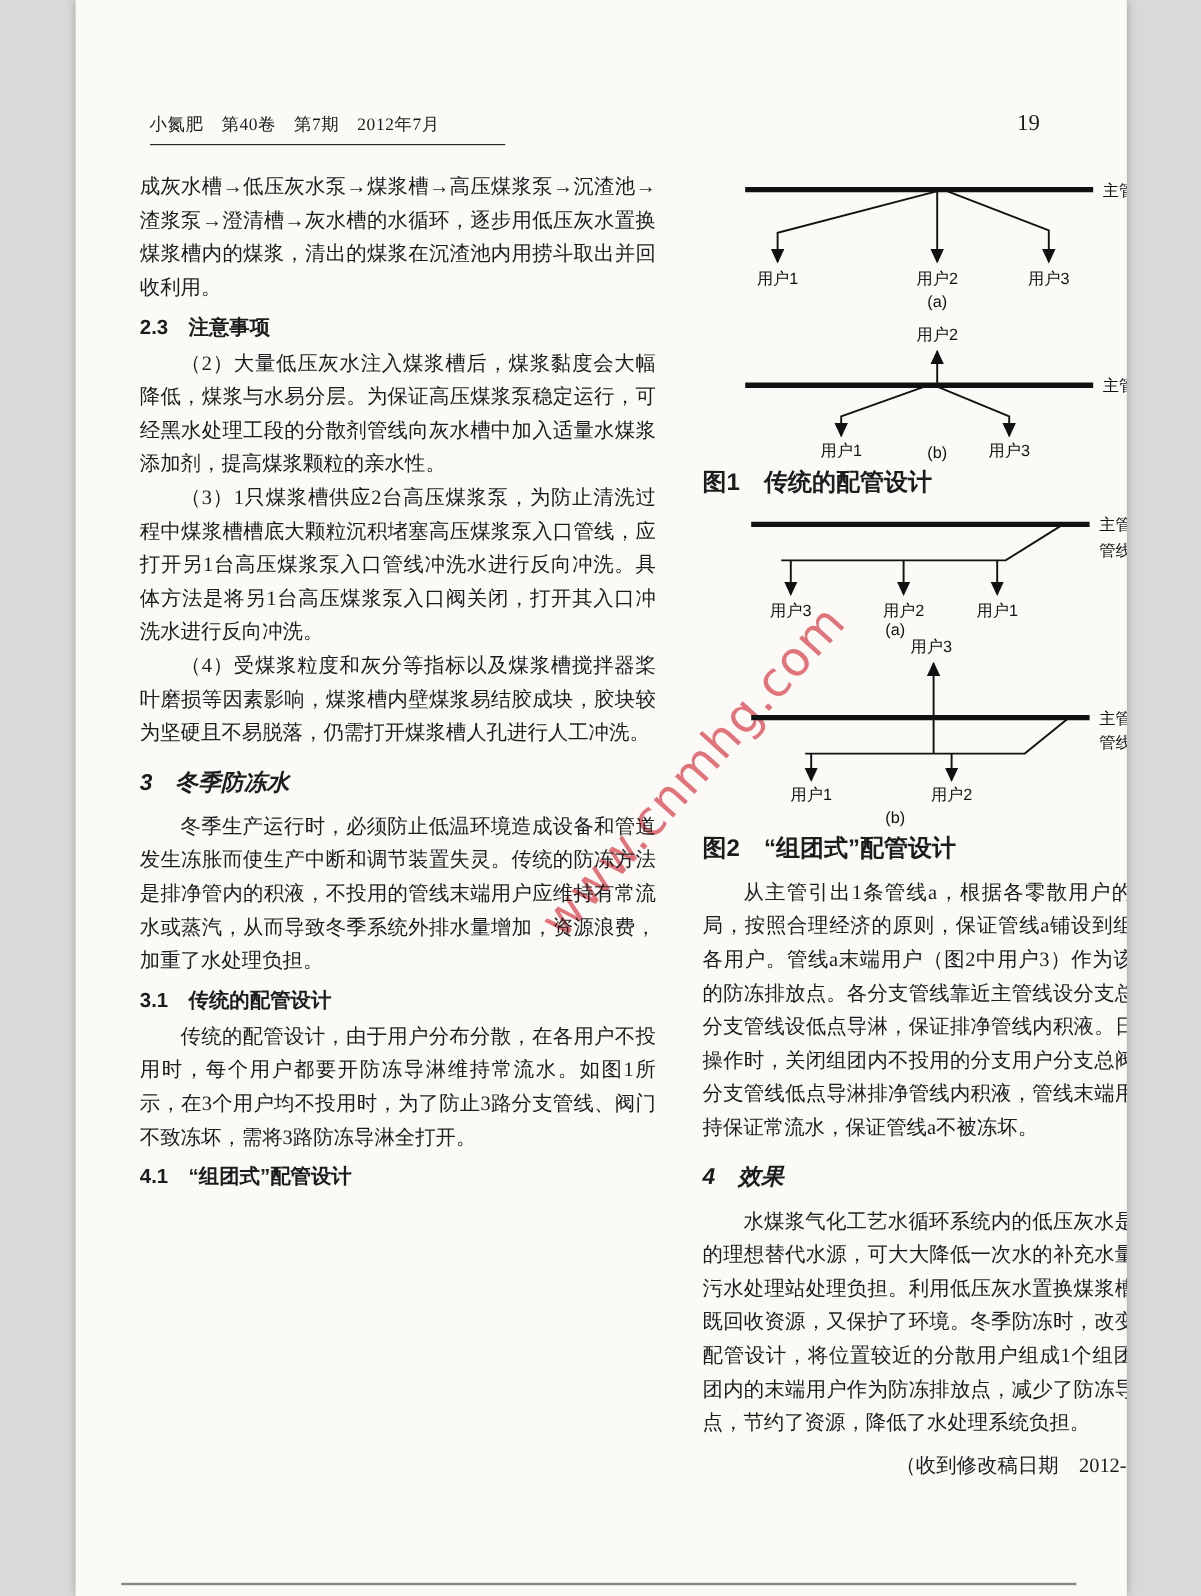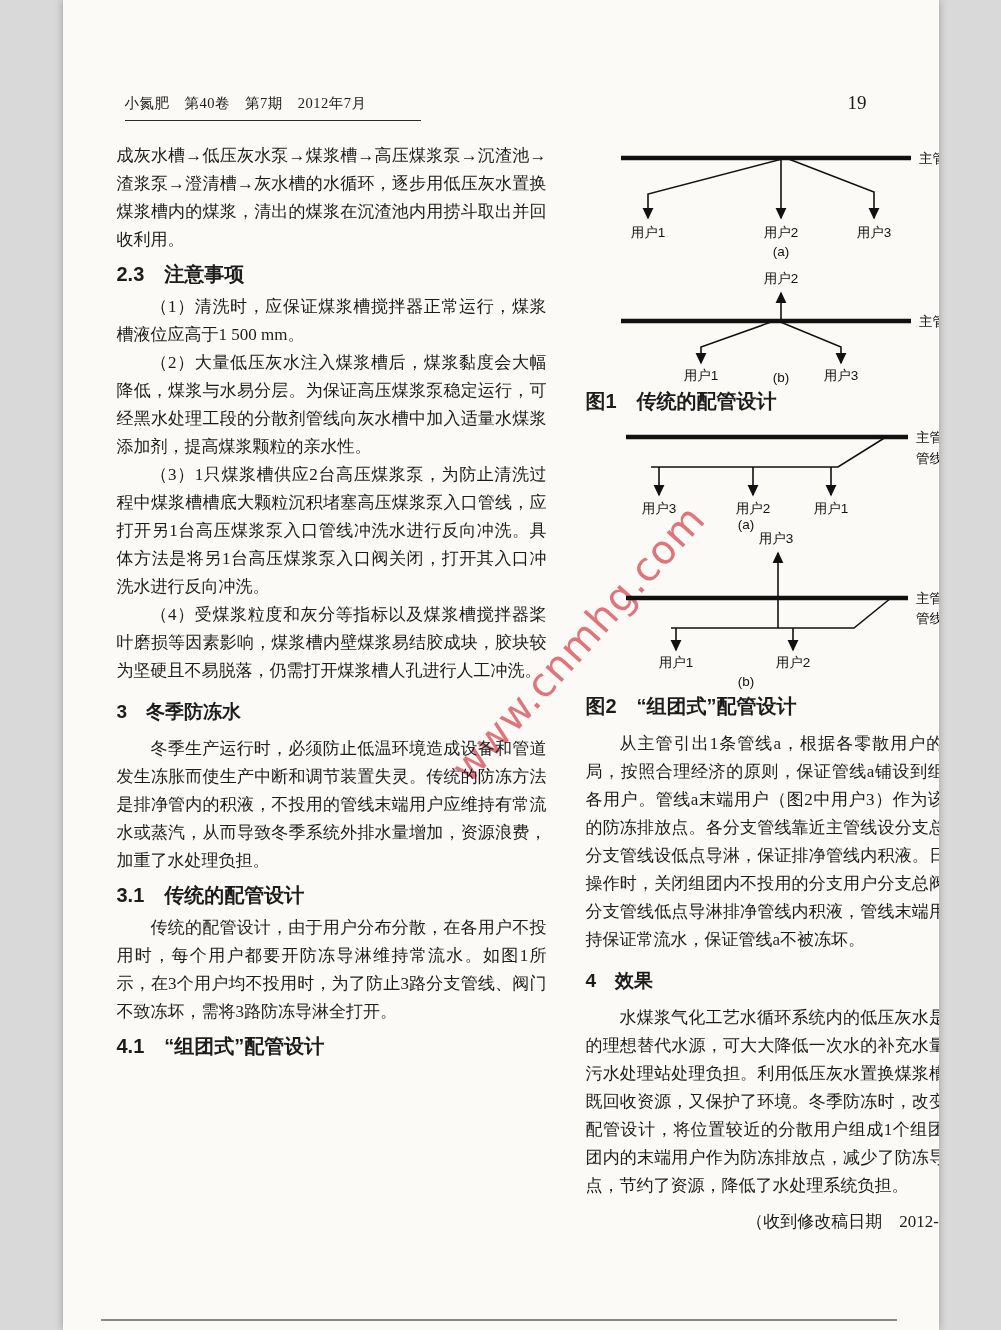--- a/index.html
+++ b/index.html
@@ -26,25 +26,25 @@
   }
   .col-left{width:430px;}
   .col-right{width:412px;}
   p.body{
     font-size:17px;line-height:28px;text-align:justify;
     margin:0;text-indent:2em;
   }
   p.noindent{text-indent:0;}
   .h-sub{
     font-family:"Liberation Sans","DejaVu Sans",sans-serif;
-    font-weight:bold;font-size:20px;margin:7px 0 5px;
+    font-weight:bold;font-size:17px;margin:7px 0 5px;
   }
   .h-main{
     font-family:"Liberation Sans","DejaVu Sans",sans-serif;
-    font-weight:bold;font-size:19px;margin:14px 0 10px;
+    font-weight:bold;font-size:19px;margin:14px 0 10px;font-style:italic;
   }
   .figure{margin:0 0 6px 0;text-align:center;}
   .figure svg{display:block;}
   .fig-caption{
     font-family:"Liberation Sans","DejaVu Sans",sans-serif;
     font-weight:bold;font-size:20px;text-align:left;
     margin:2px 0 10px;
   }
   .received{
     font-size:17px;line-height:28px;text-align:right;
@@ -81,21 +81,20 @@
   </div>
 
   <div class="watermark">www.cnmhg.com</div>
 
   <div class="columns">
 
     <div class="col-left">
       <p class="body noindent">成灰水槽→低压灰水泵→煤浆槽→高压煤浆泵→沉渣池→渣浆泵→澄清槽→灰水槽的水循环，逐步用低压灰水置换煤浆槽内的煤浆，清出的煤浆在沉渣池内用捞斗取出并回收利用。</p>
 
       <div class="h-sub">2.3　注意事项</div>
-      <p class="body">（1）清洗时，应保证煤浆槽搅拌器正常运行，煤浆槽液位应高于1 500 mm。</p>
       <p class="body">（2）大量低压灰水注入煤浆槽后，煤浆黏度会大幅降低，煤浆与水易分层。为保证高压煤浆泵稳定运行，可经黑水处理工段的分散剂管线向灰水槽中加入适量水煤浆添加剂，提高煤浆颗粒的亲水性。</p>
       <p class="body">（3）1只煤浆槽供应2台高压煤浆泵，为防止清洗过程中煤浆槽槽底大颗粒沉积堵塞高压煤浆泵入口管线，应打开另1台高压煤浆泵入口管线冲洗水进行反向冲洗。具体方法是将另1台高压煤浆泵入口阀关闭，打开其入口冲洗水进行反向冲洗。</p>
       <p class="body">（4）受煤浆粒度和灰分等指标以及煤浆槽搅拌器桨叶磨损等因素影响，煤浆槽内壁煤浆易结胶成块，胶块较为坚硬且不易脱落，仍需打开煤浆槽人孔进行人工冲洗。</p>
 
       <div class="h-main">3　冬季防冻水</div>
       <p class="body">冬季生产运行时，必须防止低温环境造成设备和管道发生冻胀而使生产中断和调节装置失灵。传统的防冻方法是排净管内的积液，不投用的管线末端用户应维持有常流水或蒸汽，从而导致冬季系统外排水量增加，资源浪费，加重了水处理负担。</p>
 
       <div class="h-sub">3.1　传统的配管设计</div>
       <p class="body">传统的配管设计，由于用户分布分散，在各用户不投用时，每个用户都要开防冻导淋维持常流水。如图1所示，在3个用户均不投用时，为了防止3路分支管线、阀门不致冻坏，需将3路防冻导淋全打开。</p>
 

